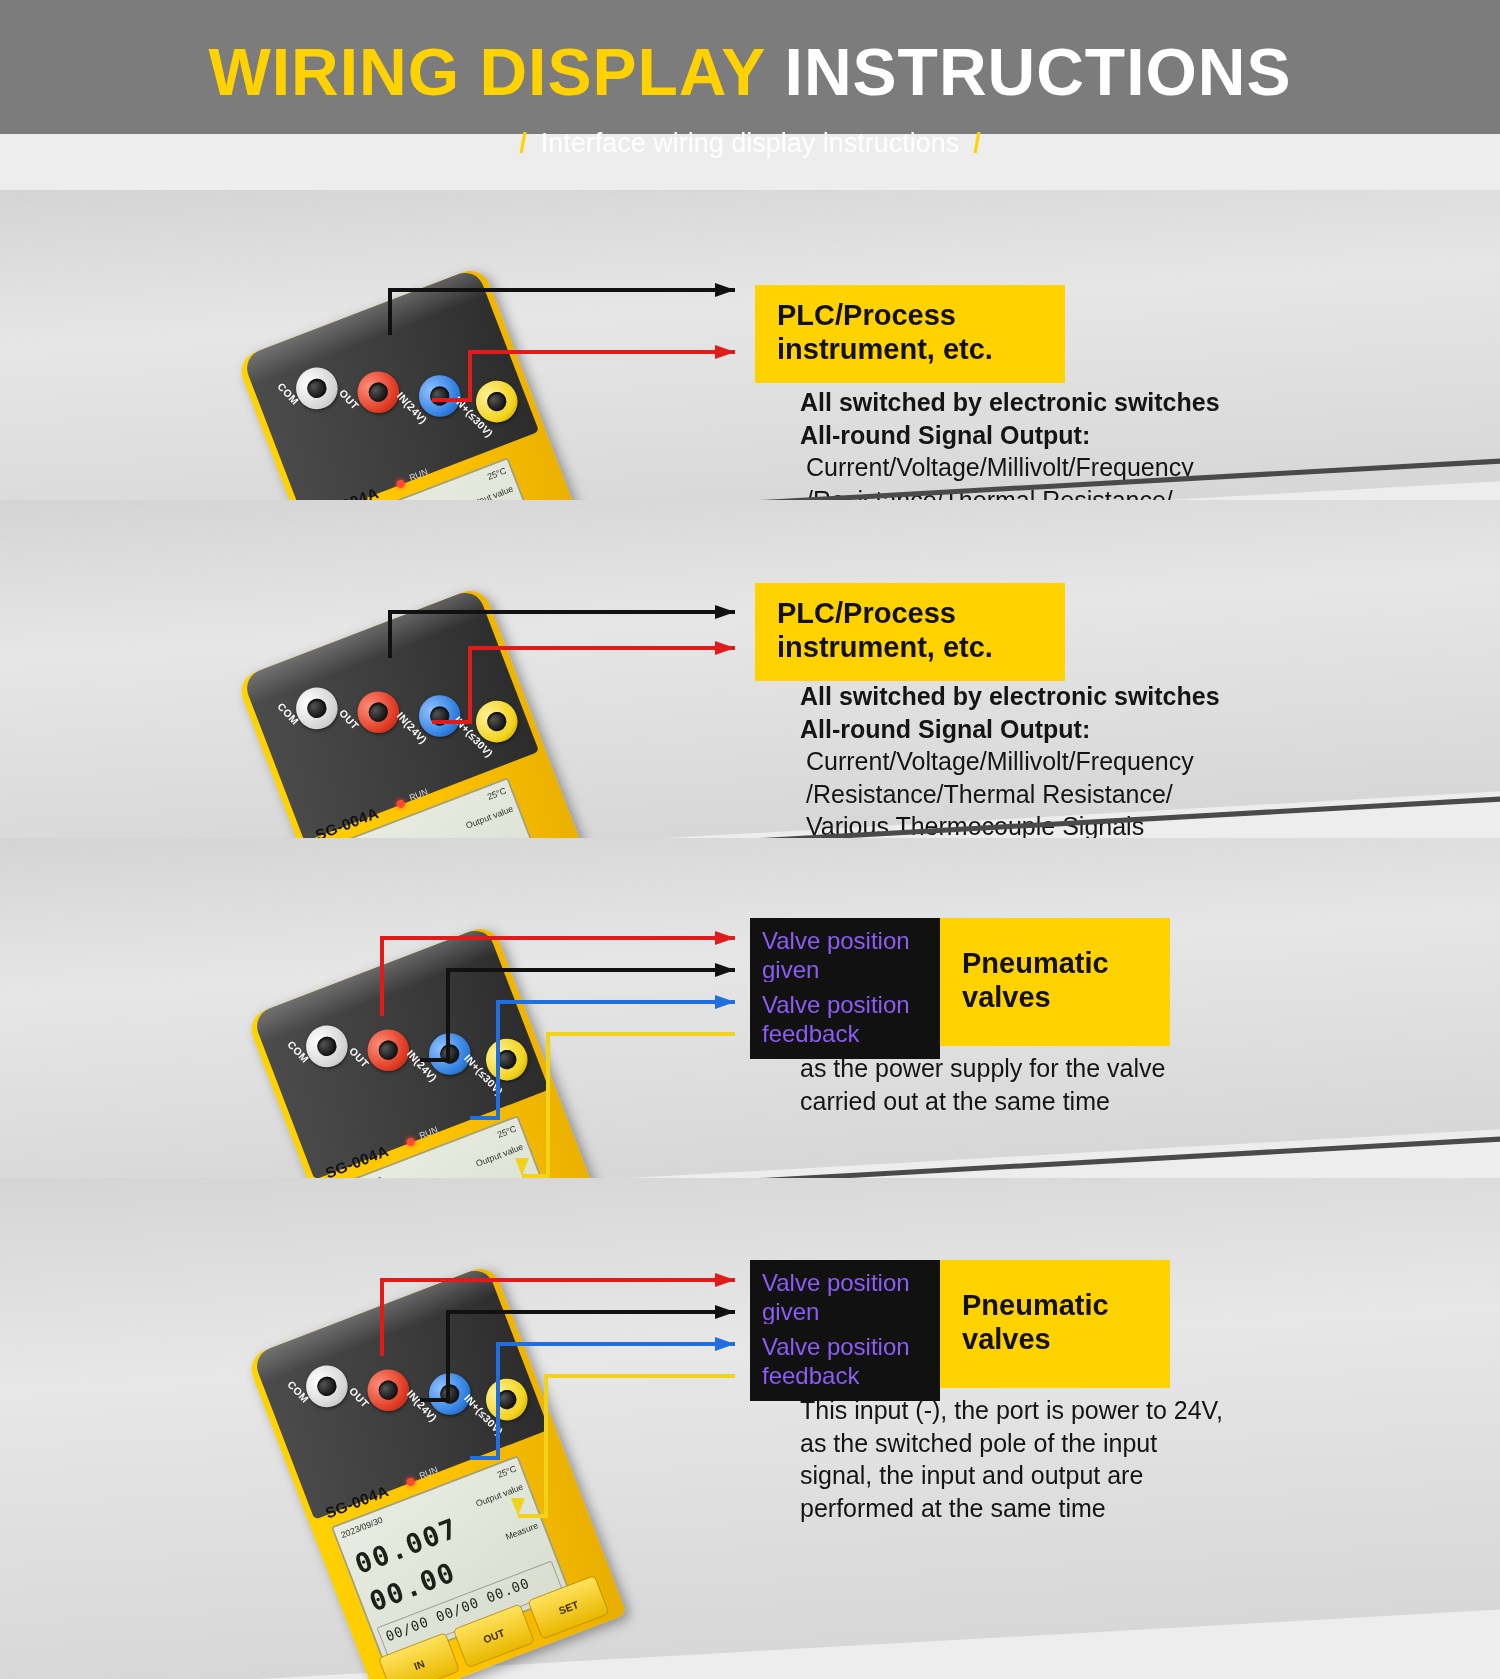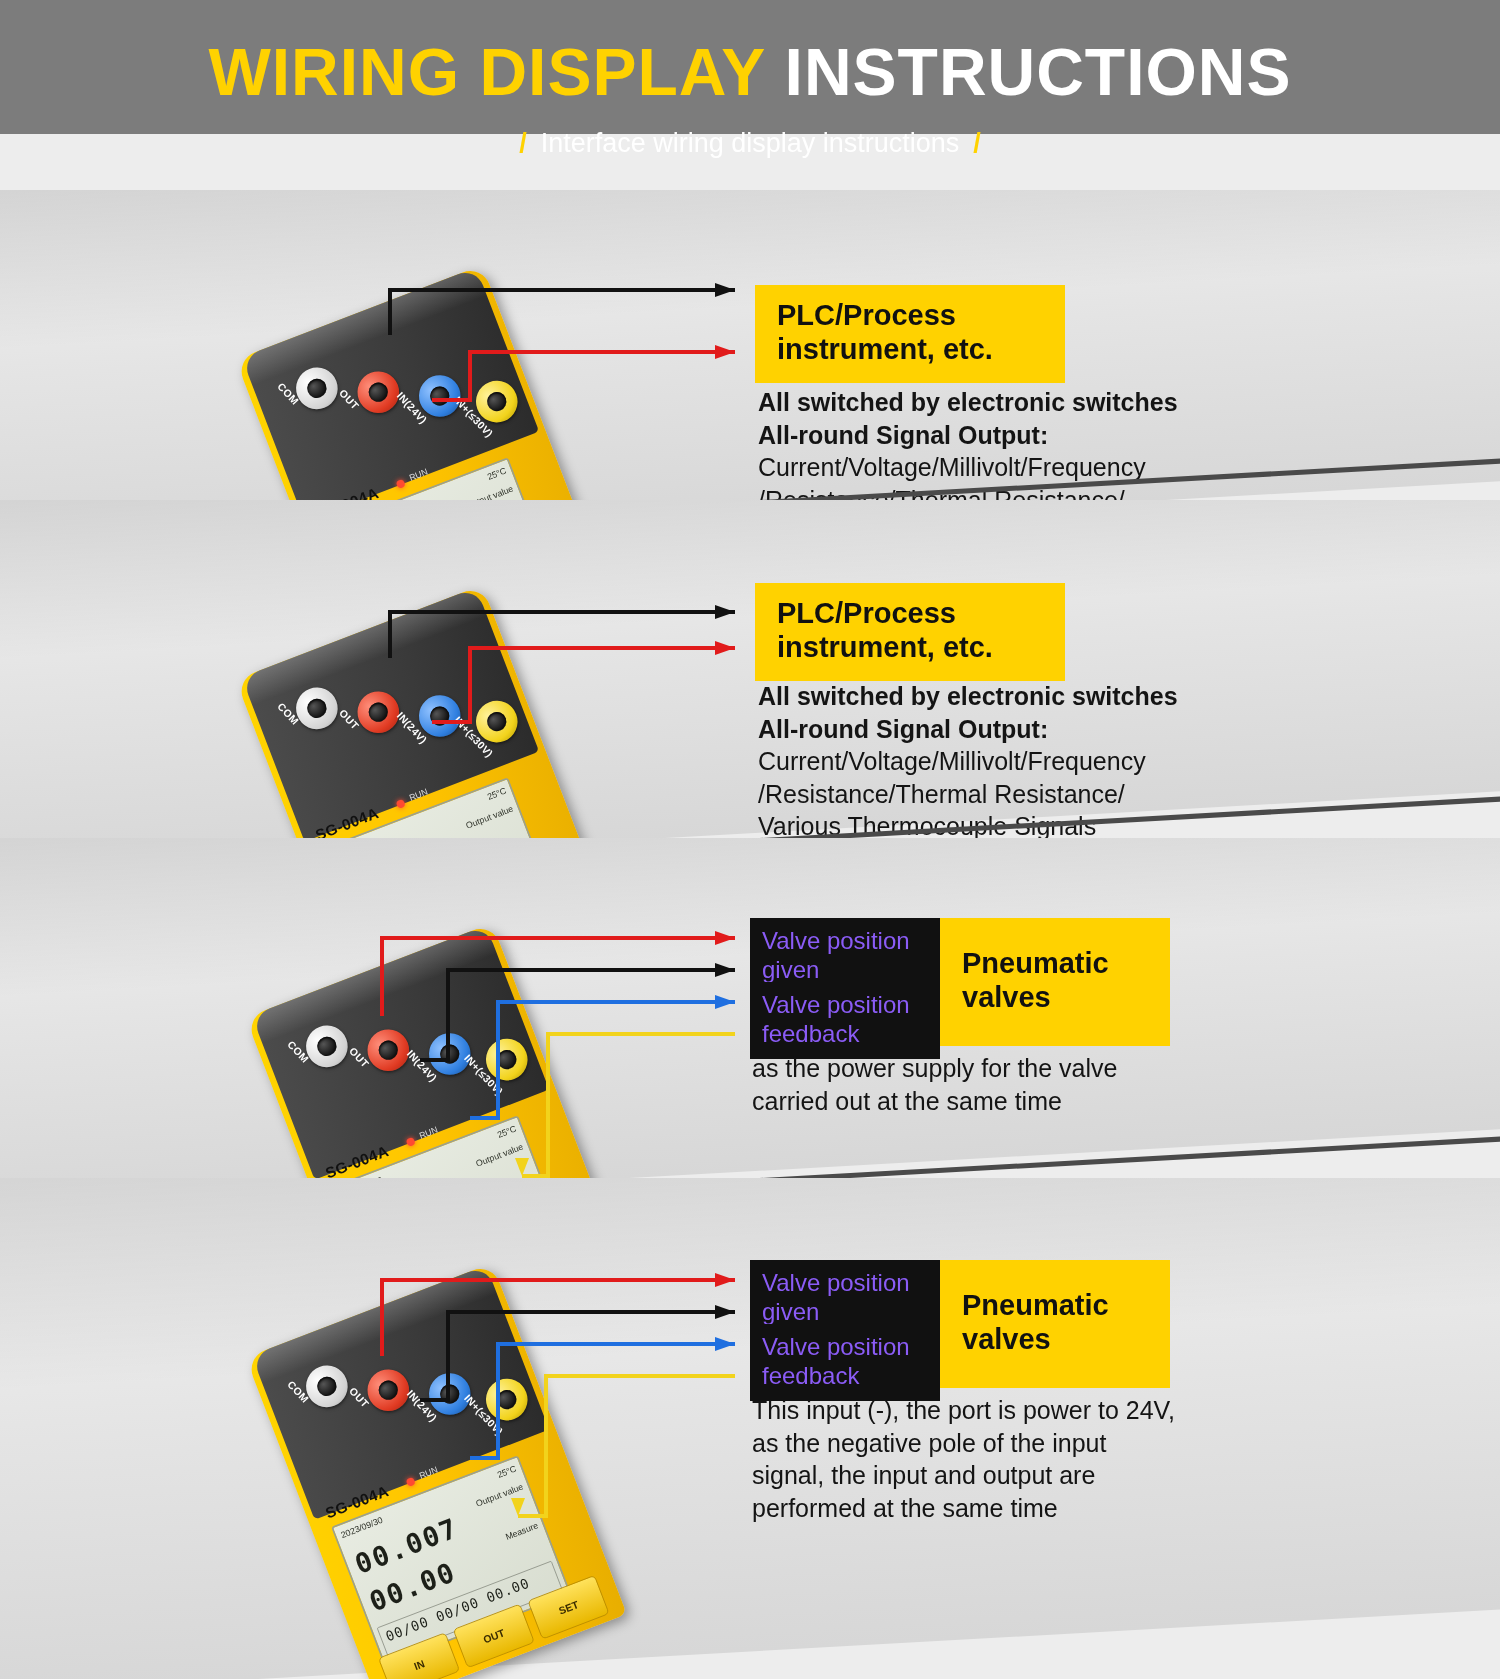--- a/index.html
+++ b/index.html
@@ -149,22 +149,22 @@
   }
   .callout-black {
     position:absolute;
     background:#111; color:#8b5cf6;
     font-size:24px; line-height:1.2;
     padding:9px 16px 10px 12px;
   }
   .desc {
     position:absolute; color:#141414;
   }
-  .desc .b { font-weight:bold; font-size:25px; line-height:1.3; display:block; }
-  .desc .n { font-weight:normal; font-size:25px; line-height:1.3; display:block; }
+  .desc .b { font-weight:bold; font-size:25px; line-height:1.3; display:block;margin-left:42px; }
+  .desc .n { font-weight:normal; font-size:25px; line-height:1.3; display:block;margin-left:48px; }
 
   .wires { position:absolute; left:0; top:0; width:1500px; height:352px; pointer-events:none; }
 </style>
 </head>
 <body>
 
 <div class="header">
   <div class="header-title">
     <span class="hl">WIRING DISPLAY</span>
     <span>INSTRUCTIONS</span>
@@ -434,17 +434,17 @@
     <div>Valve position</div>
     <div>feedback</div>
   </div>
   <div class="callout" style="left:940px; top:82px; width:230px; height:128px; display:flex; flex-direction:column; justify-content:center;">
     <div>Pneumatic</div>
     <div>valves</div>
   </div>
 
   <div class="desc" style="left:752px; top:216px; width:700px;">
     <span class="n">This input (-), the port is power to 24V,</span>
-    <span class="n"> as the negative pole of the input</span>
+    <span class="n"> as the switched pole of the input</span>
     <span class="n">signal, the input and output are</span>
     <span class="n">performed at the same time</span>
   </div>
 </div>
 
 </body></html>

